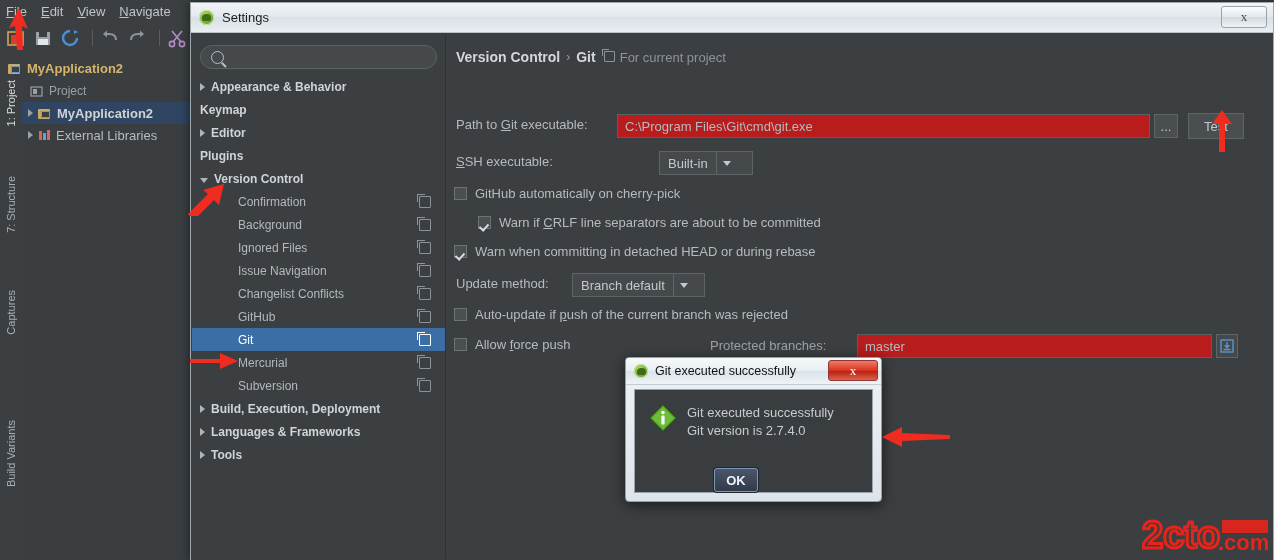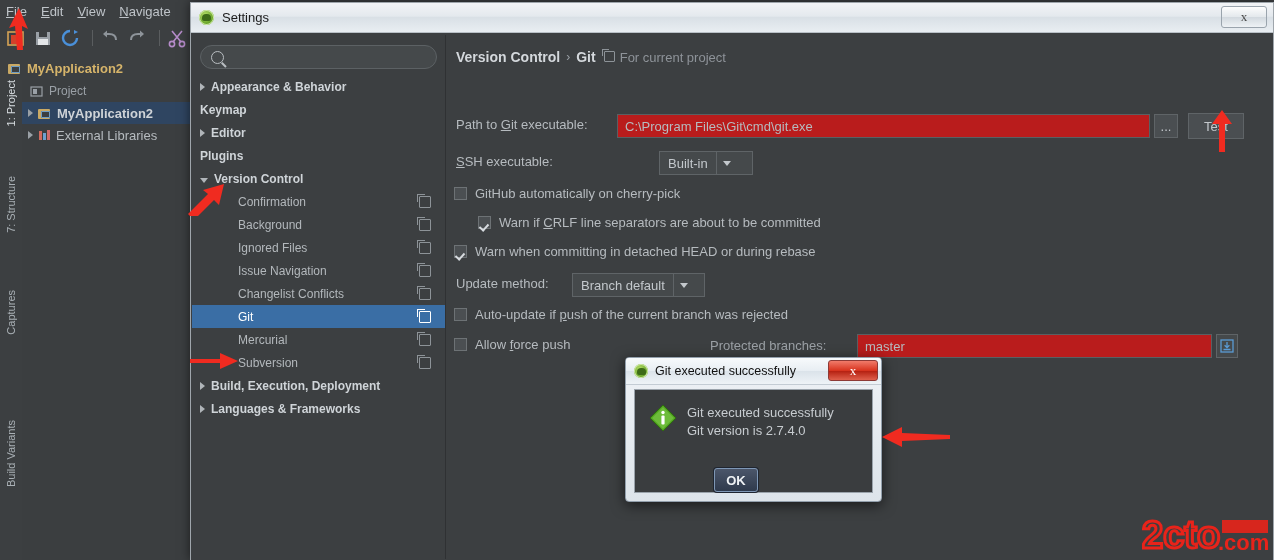--- a/index.html
+++ b/index.html
@@ -302,20 +302,25 @@
           <div class="trow lvl1">
             <i class="tri none"></i>
             <span class="tlabel">Issue Navigation</span>
             <i class="copyico"></i>
           </div>
           <div class="trow lvl1">
             <i class="tri none"></i>
             <span class="tlabel">Changelist Conflicts</span>
             <i class="copyico"></i>
           </div>
+          <div class="trow lvl1">
+            <i class="tri none"></i>
+            <span class="tlabel">GitHub</span>
+            <i class="copyico"></i>
+          </div>
           <div class="trow lvl1 sel">
             <i class="tri none"></i>
             <span class="tlabel">Git</span>
             <i class="copyico"></i>
           </div>
           <div class="trow lvl1">
             <i class="tri none"></i>
             <span class="tlabel">Mercurial</span>
             <i class="copyico"></i>
           </div>
@@ -324,20 +329,24 @@
             <span class="tlabel">Subversion</span>
             <i class="copyico"></i>
           </div>
           <div class="trow lvl0">
             <i class="tri closed"></i>
             <span class="tlabel">Build, Execution, Deployment</span>
           </div>
           <div class="trow lvl0">
             <i class="tri closed"></i>
             <span class="tlabel">Languages &amp; Frameworks</span>
+          </div>
+          <div class="trow lvl0">
+            <i class="tri closed"></i>
+            <span class="tlabel">Tools</span>
           </div>
         </div>
     </div>
 
     <div id="content">
 
       <div id="crumbs">
         <span class="b">Version Control</span>
         <span class="sep">›</span>
         <span class="b">Git</span>

